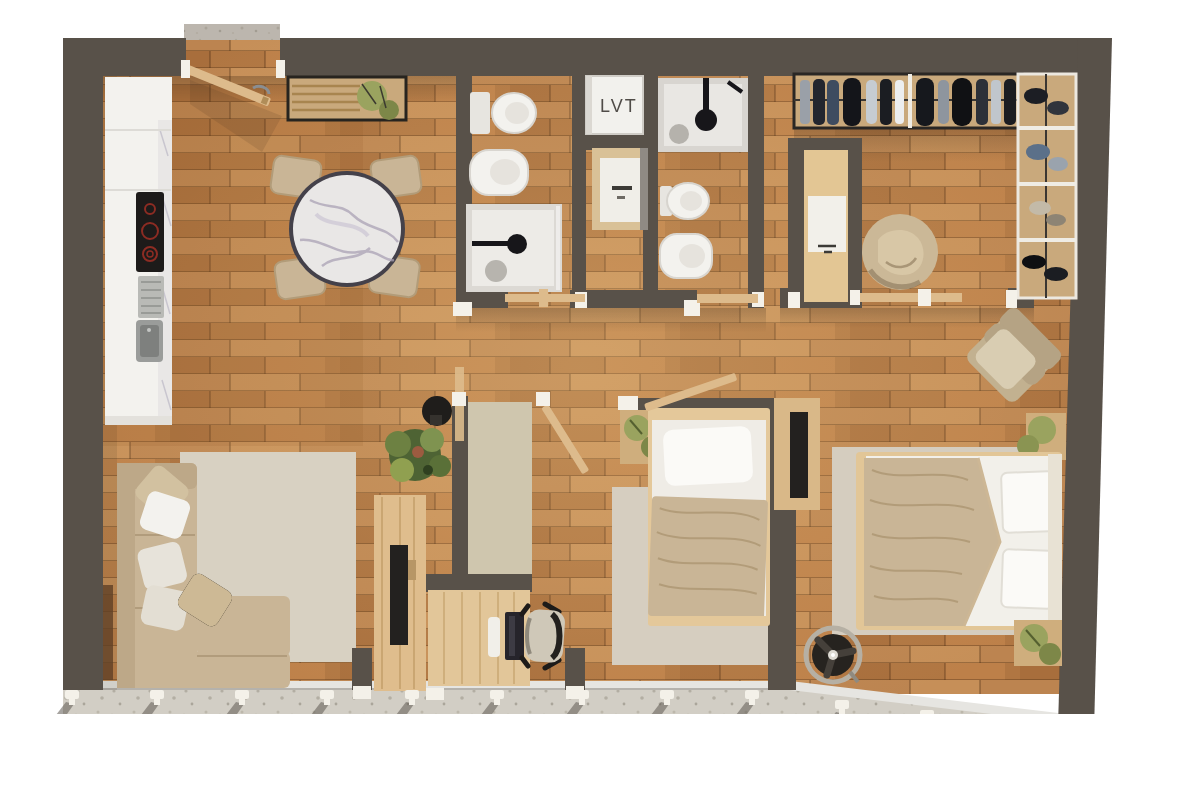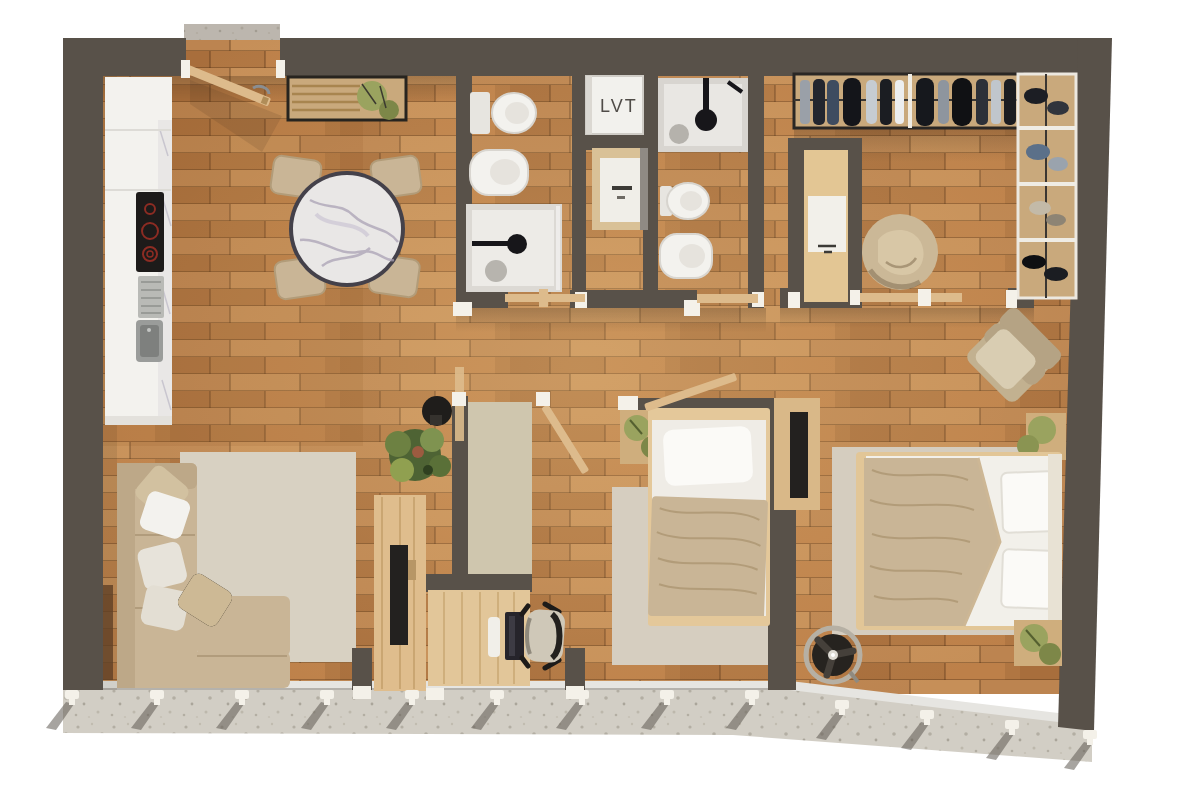--- a/index.html
+++ b/index.html
@@ -1,16 +1,16 @@
 <!DOCTYPE html>
 <html style="--background: #ffffff; --wall: #585149; --wall_dark: #4c4640; --floor_wood: #bc8450; --terrazzo: #d2cec5; --terrazzo_dot: #b3aea3; --white_fixture: #f3f2ee; --marble: #e9e7e6; --marble_vein: #aaa2b4; --cooktop: #1d1b1a; --burner_red: #8d2c23; --steel: #95979a; --light_wood: #ddbb8c; --mid_wood: #cfae7d; --beige_fabric: #c9b596; --beige_light: #d9cdb4; --pillow_white: #eceae2; --rug: #d8d1c2; --carpet_nook: #cfc6ae; --tv_black: #23211f; --plant_green: #5e6f3d; --plant_olive: #9aa35f; --jamb_white: #f4f1e9; --dark_item: #26231f;"><head>
 <meta charset="utf-8">
 <style>
   html,body{margin:0;padding:0;background:#fff;font-family:"Liberation Sans",sans-serif;}
-  .stage{position:relative;width:1200px;height:800px;background:var(--background,#fff);overflow:hidden;}
+  .stage{position:relative;width:1200px;height:714px;background:var(--background,#fff);overflow:hidden;}
   svg{display:block}
   .wall{fill:var(--wall)}
   .jamb{fill:var(--jamb_white)}
   .woodbar{fill:var(--light_wood)}
   .fixture{fill:var(--white_fixture)}
   .rug{fill:var(--rug)}
   .beige{fill:var(--beige_fabric)}
   .tv{fill:var(--tv_black)}
   .olive{fill:var(--plant_olive)}
   text.lvt{font-family:"Liberation Sans",sans-serif;font-size:18px;letter-spacing:2px;fill:#504c48}

